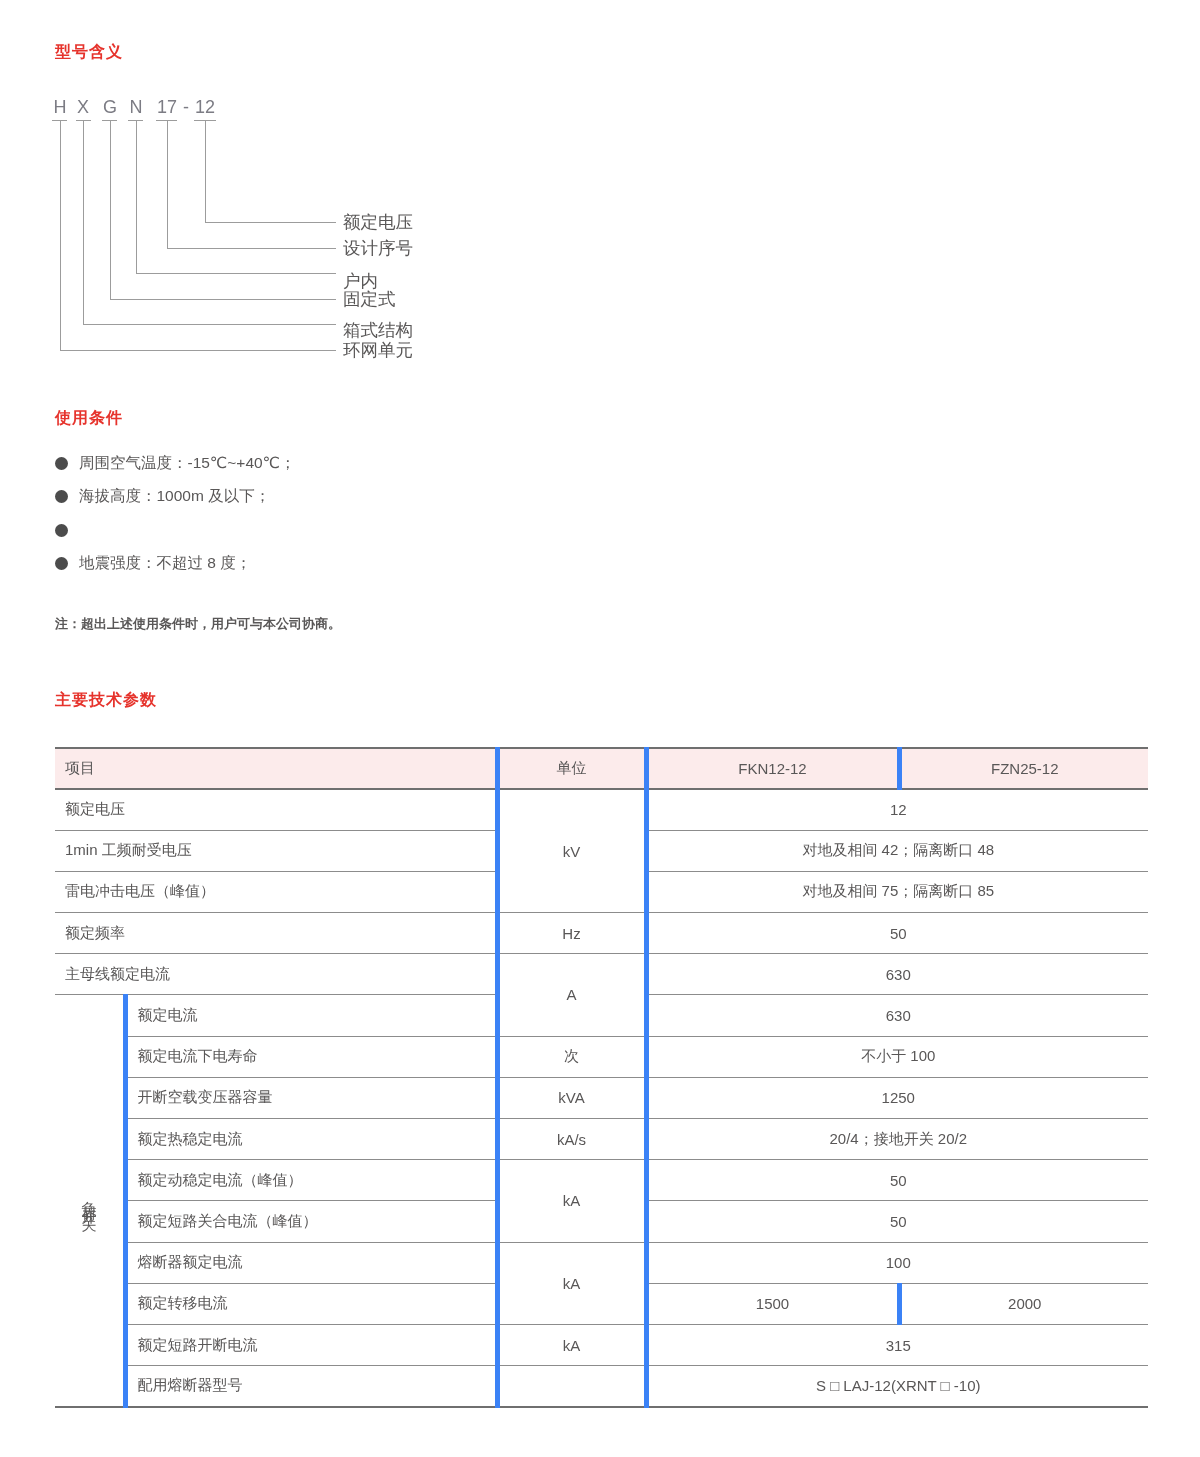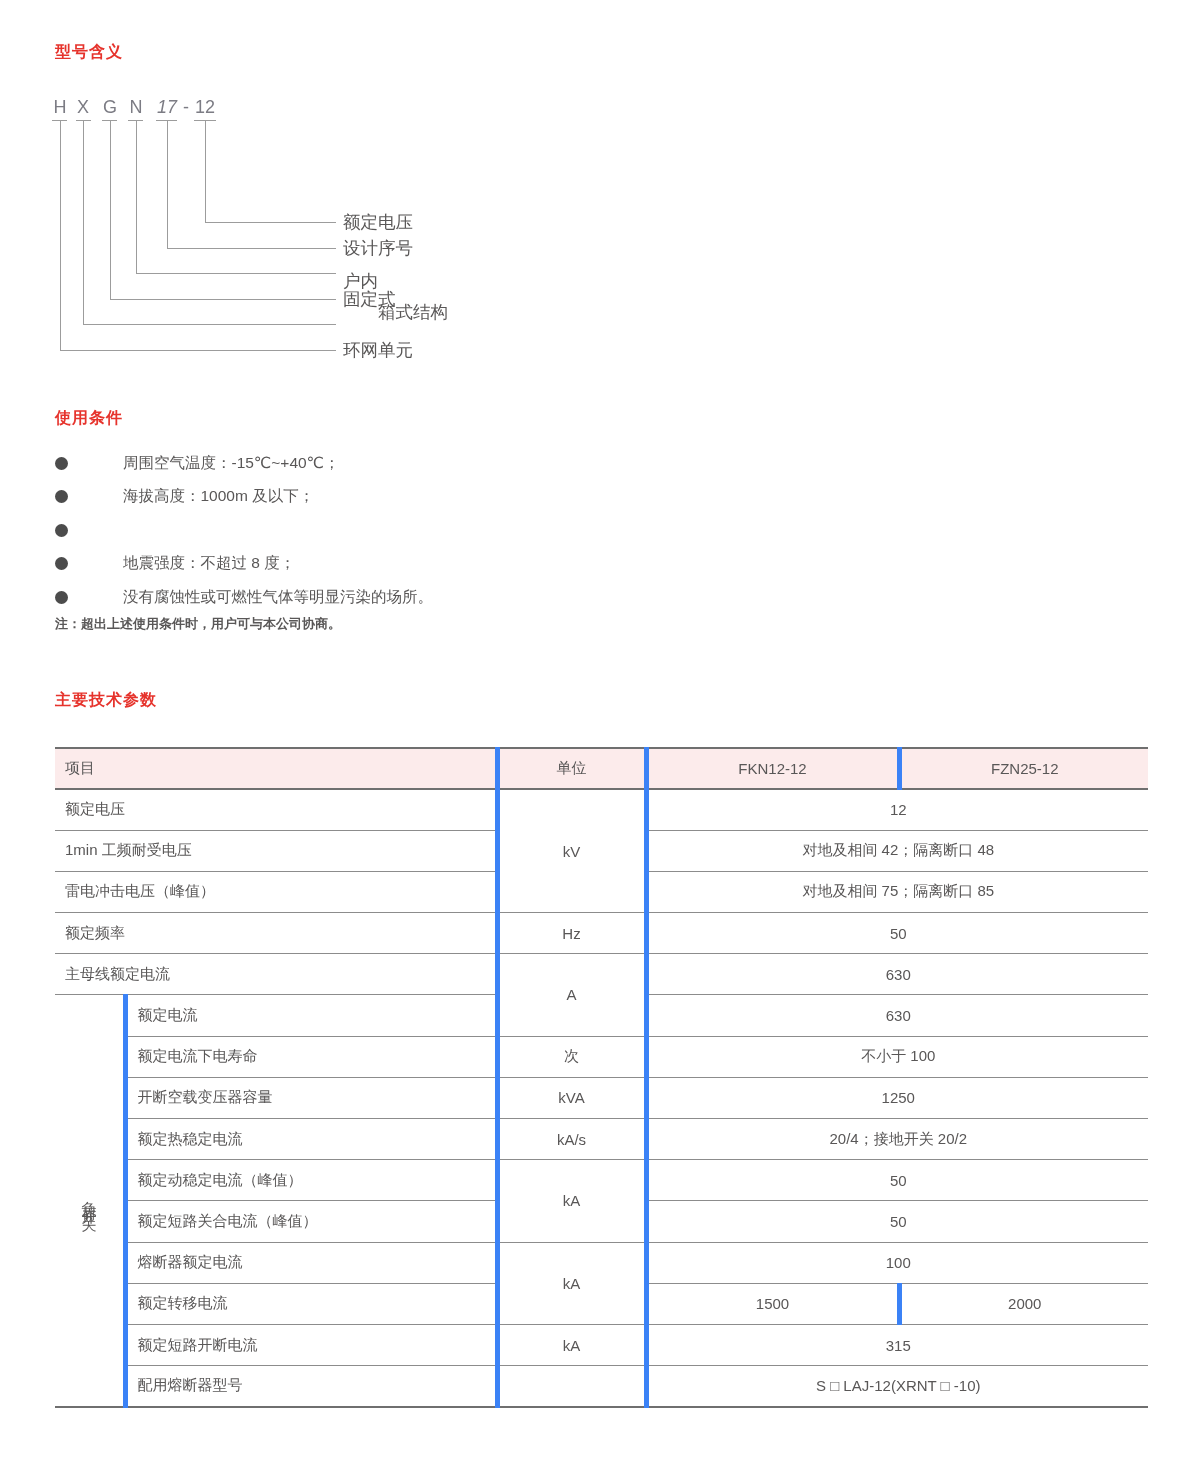--- a/index.html
+++ b/index.html
@@ -32,21 +32,21 @@
     width: 36px;
     text-align: center;
     font-size: 18px;
     color: #7c7c84;
     line-height: 22px;
   }
   .cp-0 { left: 42px; }
   .cp-1 { left: 65px; }
   .cp-2 { left: 92px; }
   .cp-3 { left: 118px; }
-  .cp-4 { left: 149px; font-style: italic; }
+  .cp-4 { left: 149px; }
   .cp-5 { left: 168px; }
   .cp-6 { left: 187px; }
 
   .sym-underline { position: absolute; top: 120px; height: 1px; background: #9c9c9c; }
   .u-0 { left: 194px;   width: 22px; }
   .u-1 { left: 156px;   width: 21px; }
   .u-2 { left: 128px;   width: 15px; }
   .u-3 { left: 102px;   width: 15px; }
   .u-4 { left: 76px;    width: 15px; }
   .u-5 { left: 52px;    width: 15px; }
@@ -68,39 +68,38 @@
     position: absolute;
     left: 343px;
     font-size: 17.5px;
     line-height: 21px;
     color: #595757;
   }
   .lab-0 { top: 212px; }
   .lab-1 { top: 238px; }
   .lab-2 { top: 263px; margin-top: 8px; }
   .lab-3 { top: 289px; }
-  .lab-4 { top: 302px; margin-left: 35px; }
+  .lab-4 { top: 320px; }
   .lab-5 { top: 340px; }
 
   
   .cond-list {
     position: absolute;
     top: 452px;
     left: 55px;
     width: 1110px;
     list-style: none;
   }
   .cond-list li {
     display: flex;
     align-items: center;
     height: 22px;
     margin-bottom: 11.5px;
     font-size: 15.5px;
     color: #595757;
-    gap: 44px;
   }
   .bullet-icon {
     display: inline-block;
     width: 13px;
     height: 13px;
     border-radius: 50%;
     background: #4c4c4c;
     margin-right: 11px;
     flex: 0 0 auto;
   }
@@ -212,24 +211,20 @@
         <span class="bullet-icon"></span>
         <span>海拔高度：1000m 及以下；</span>
       </li>
     <li>
         <span class="bullet-icon"></span>
       </li>
     <li>
         <span class="bullet-icon"></span>
         <span>地震强度：不超过 8 度；</span>
       </li>
-    <li>
-        <span class="bullet-icon"></span>
-        <span>没有腐蚀性或可燃性气体等明显污染的场所。</span>
-      </li>
   </ul>
 
   <p class="usage-note">注：超出上述使用条件时，用户可与本公司协商。</p>
 
   <h2 class="section-title" id="title-params">主要技术参数</h2>
 
   <table class="params-table">
     <colgroup>
       <col class="c-group">
         <col class="c-item">

